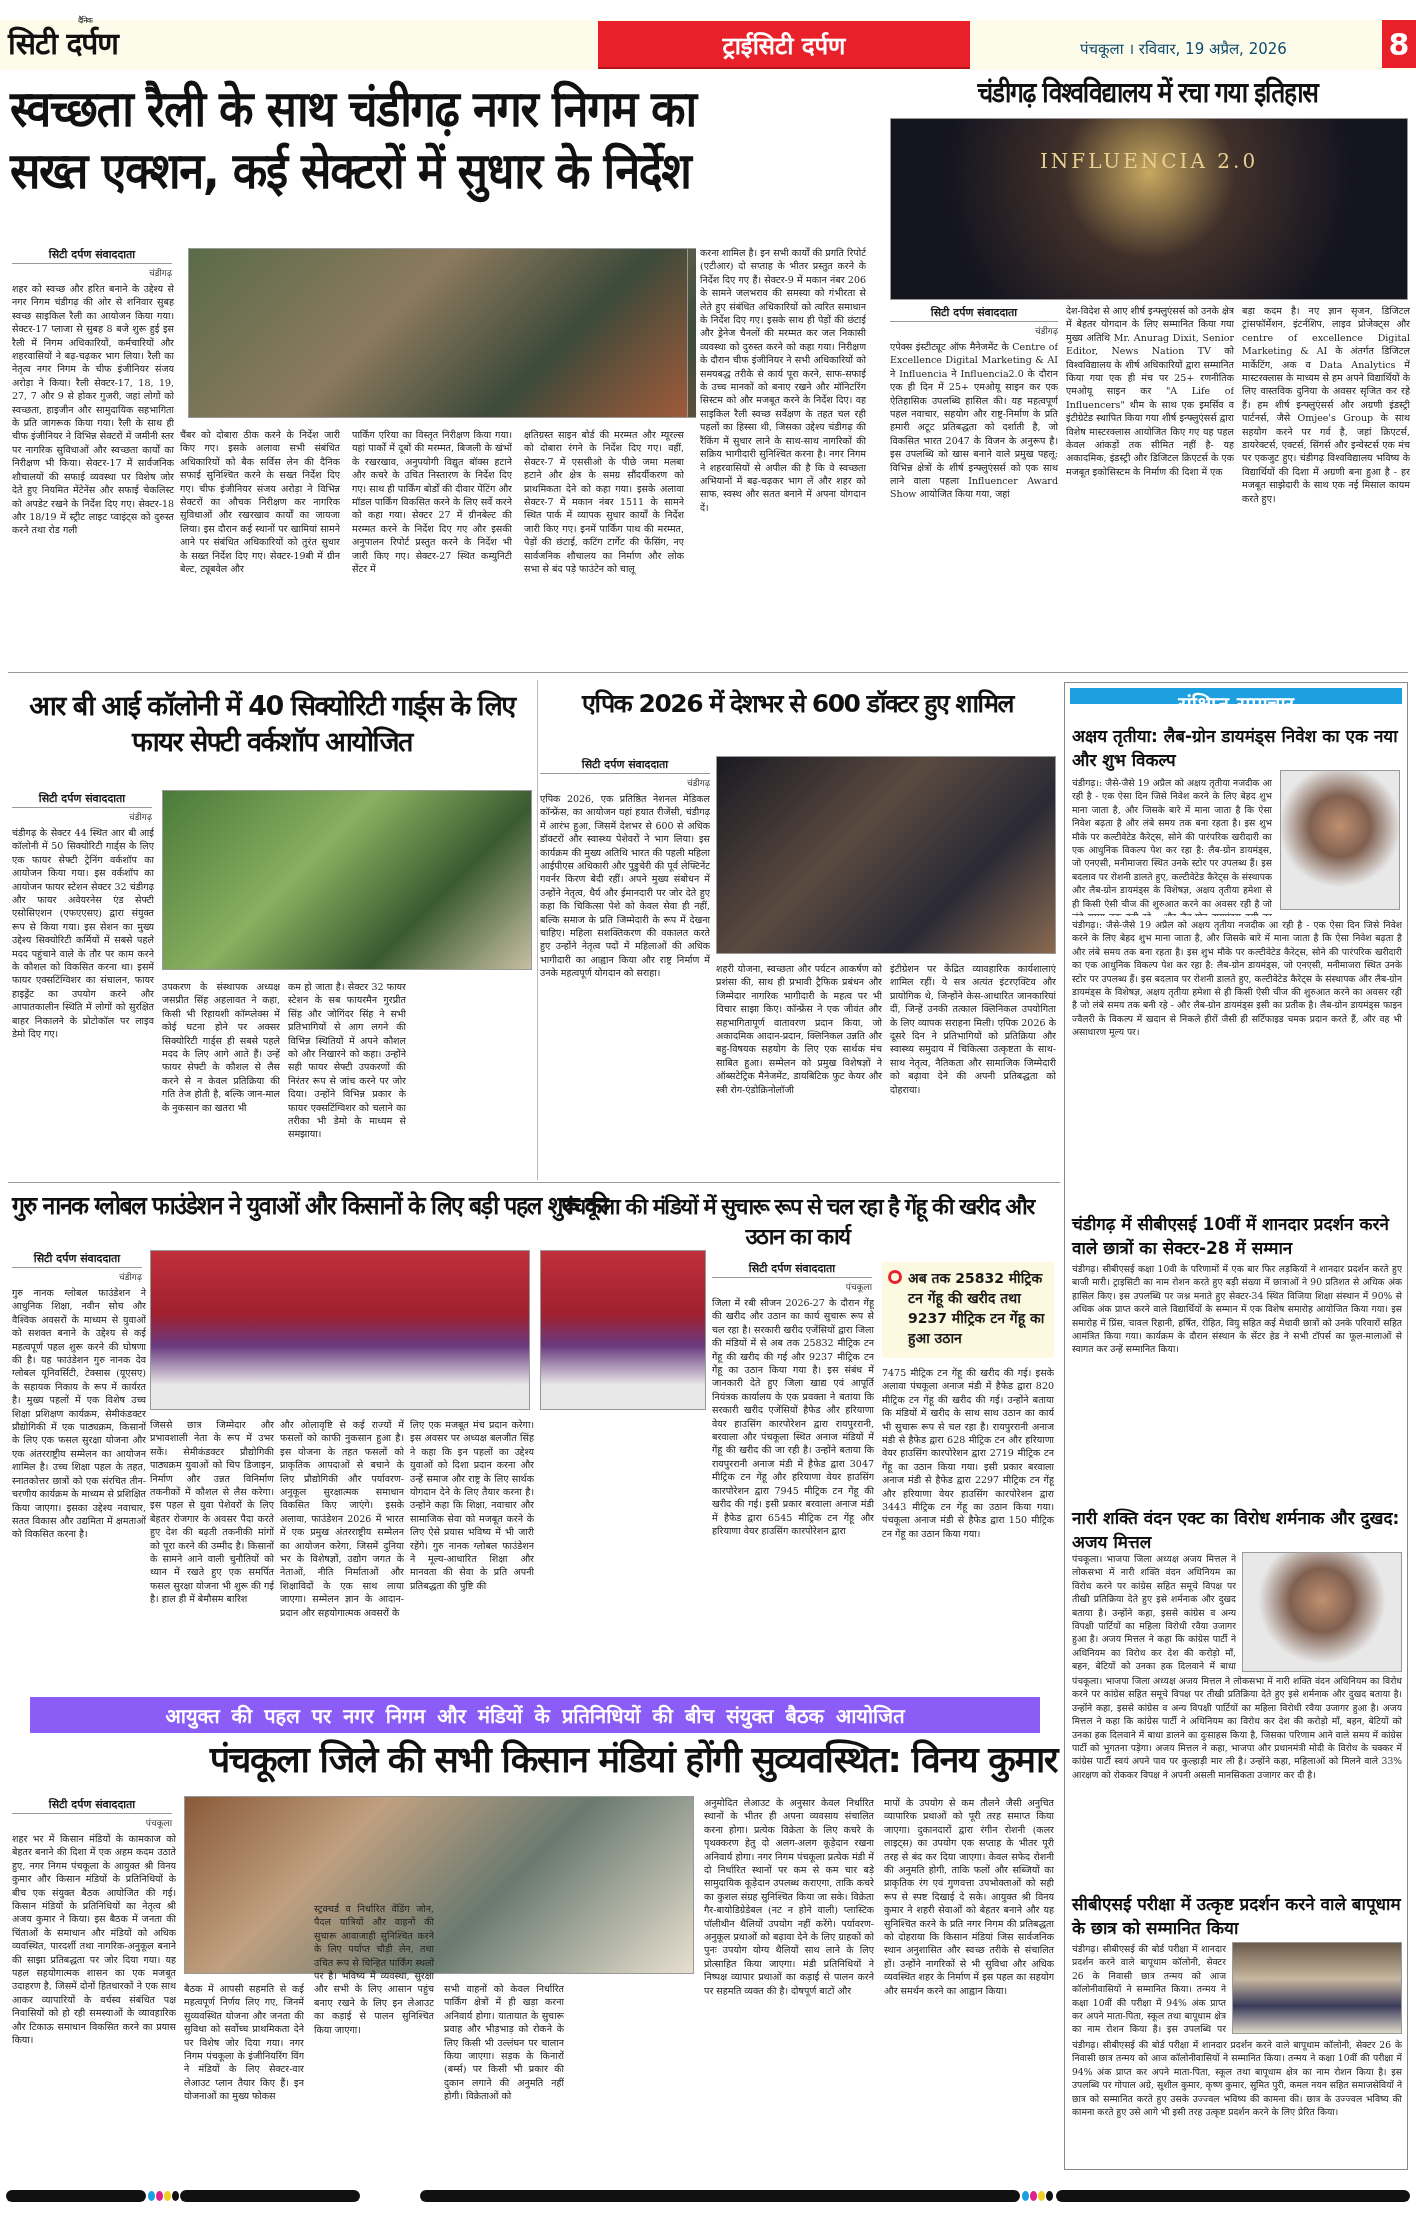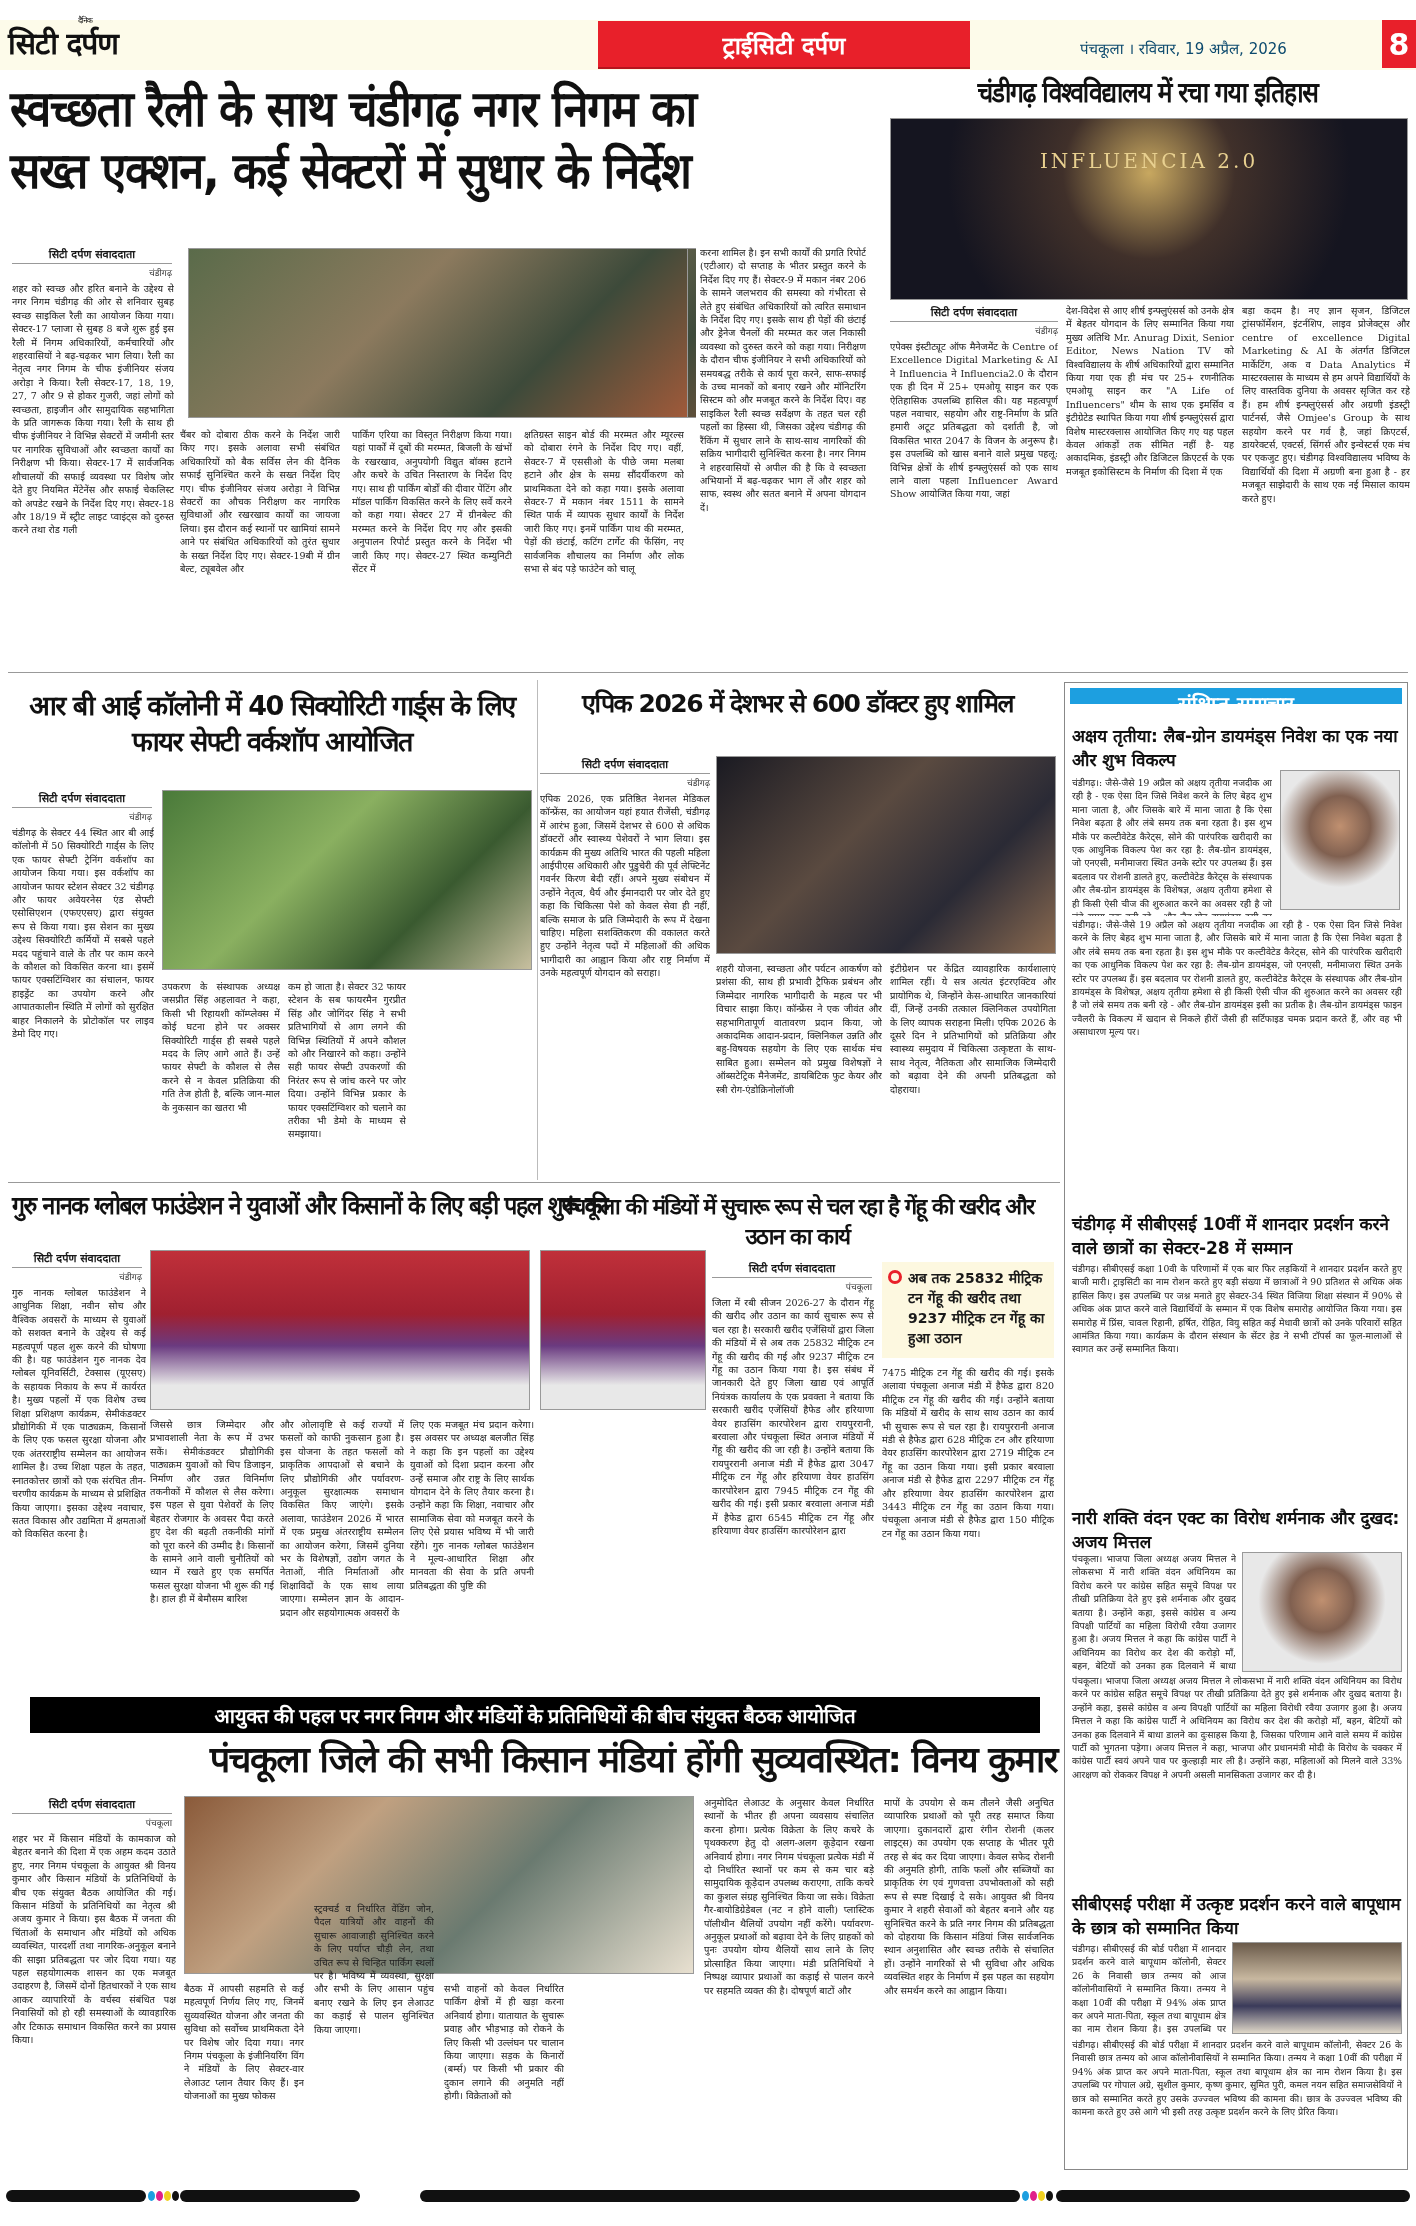--- a/index.html
+++ b/index.html
@@ -25,21 +25,21 @@
 .byline{font-family:"DejaVu Sans",sans-serif;font-weight:bold;font-size:11px;text-align:center;border-bottom:1px solid #999;padding-bottom:2px}
 .place{font-family:"DejaVu Sans",sans-serif;font-size:9px;text-align:right;color:#333;margin-top:2px}
 .body{font-size:9.5px;line-height:13.4px;text-align:justify;color:#222;overflow:hidden}
 .col-rule{border-left:1px solid #bbb}
 .hsep{height:1px;background:#999}
 .bluebar{background:#1d9fe0;color:#fff;font-family:"DejaVu Sans",sans-serif;font-weight:bold;font-size:20px;text-align:center}
 .box{border:1px solid #888}
 .sm-hl{font-family:"DejaVu Sans",sans-serif;font-weight:bold;font-size:17px;line-height:24px;color:#111}
 .callout{background:#fdf8e0;font-family:"DejaVu Sans",sans-serif;font-weight:bold;font-size:14px;line-height:20px;padding:6px 8px 6px 26px}
 .callout .ring{position:absolute;left:6px;top:8px;width:14px;height:14px;border:3px solid #e8202a;border-radius:50%}
-.banner{left:30px;top:1697px;width:1010px;height:36px;background:#000000;color:#fff;font-family:Liberation Serif, serif;font-weight:bold;font-size:20px;display:flex;align-items:center;justify-content:center}
+.banner{left:30px;top:1697px;width:1010px;height:36px;background:#8b5cf6;color:#fff;font-family:Liberation Mono, monospace;font-weight:bold;font-size:20px;display:flex;align-items:center;justify-content:center}
 .reg{top:2190px;height:12px;background:#111;border-radius:6px}
 .dot{position:absolute;top:2191px;width:7px;height:10px;border-radius:50%}
 </style>
 </head>
 <body>
 
 <div class="abs masthead"></div>
 <div class="abs logo"><span>सिटी दर्पण</span><small>दैनिक</small></div>
 <div class="abs tricity">ट्राईसिटी दर्पण</div>
 <div class="abs dateline">पंचकूला । रविवार, 19 अप्रैल, 2026</div>

